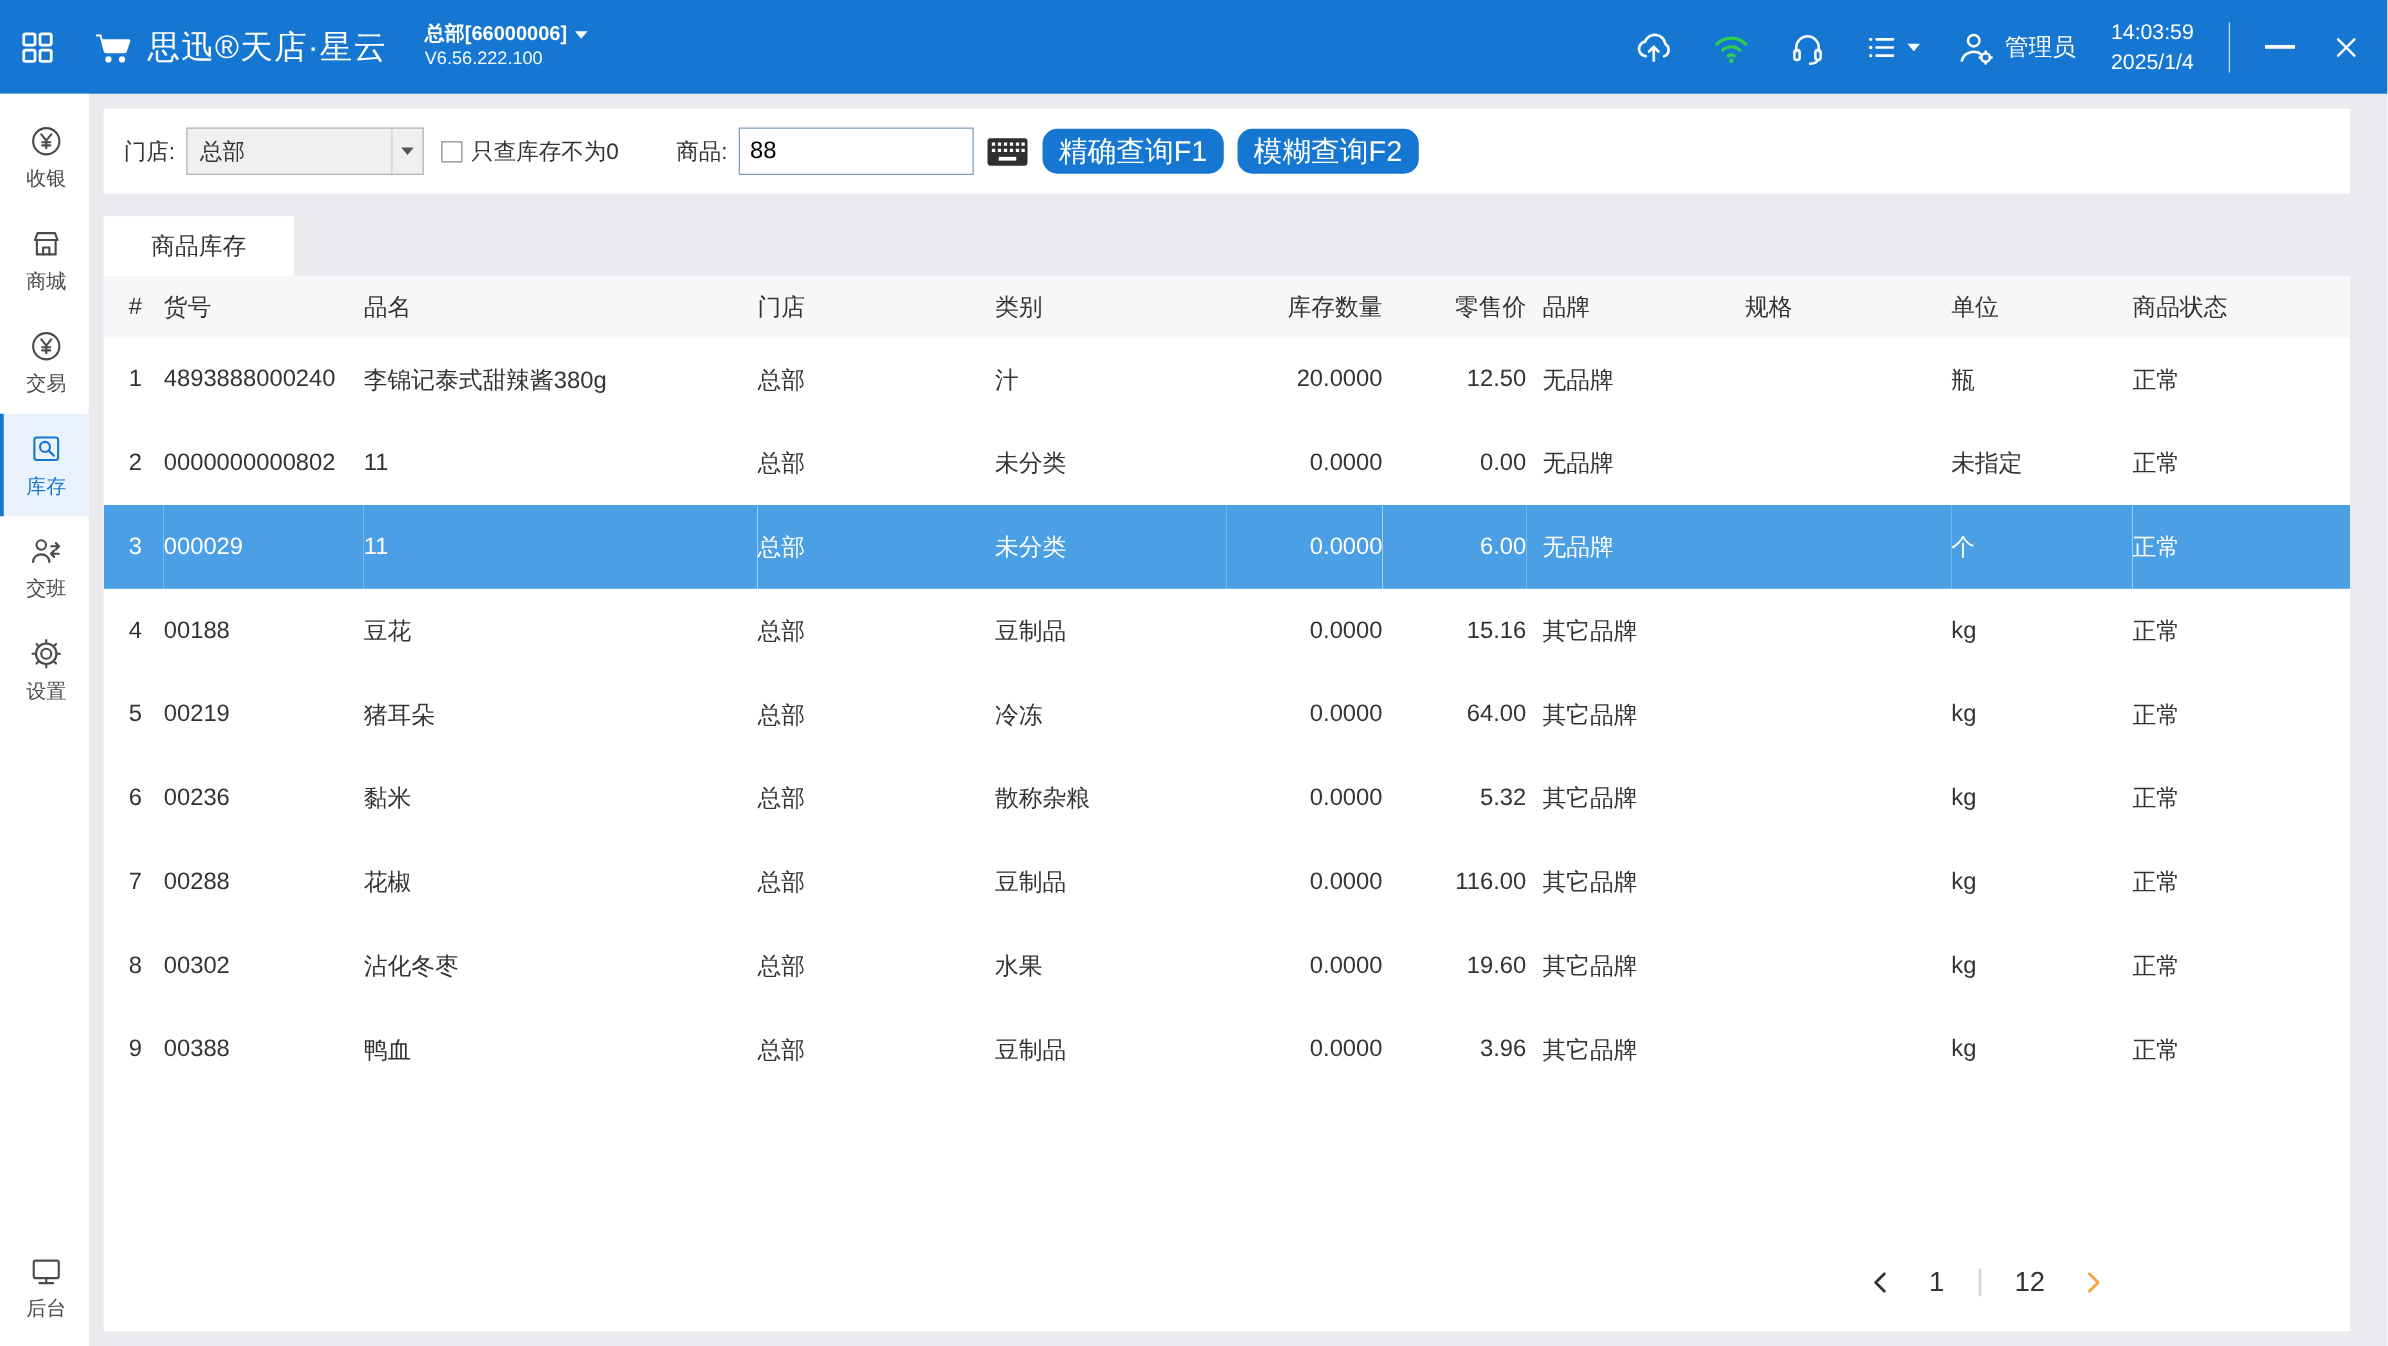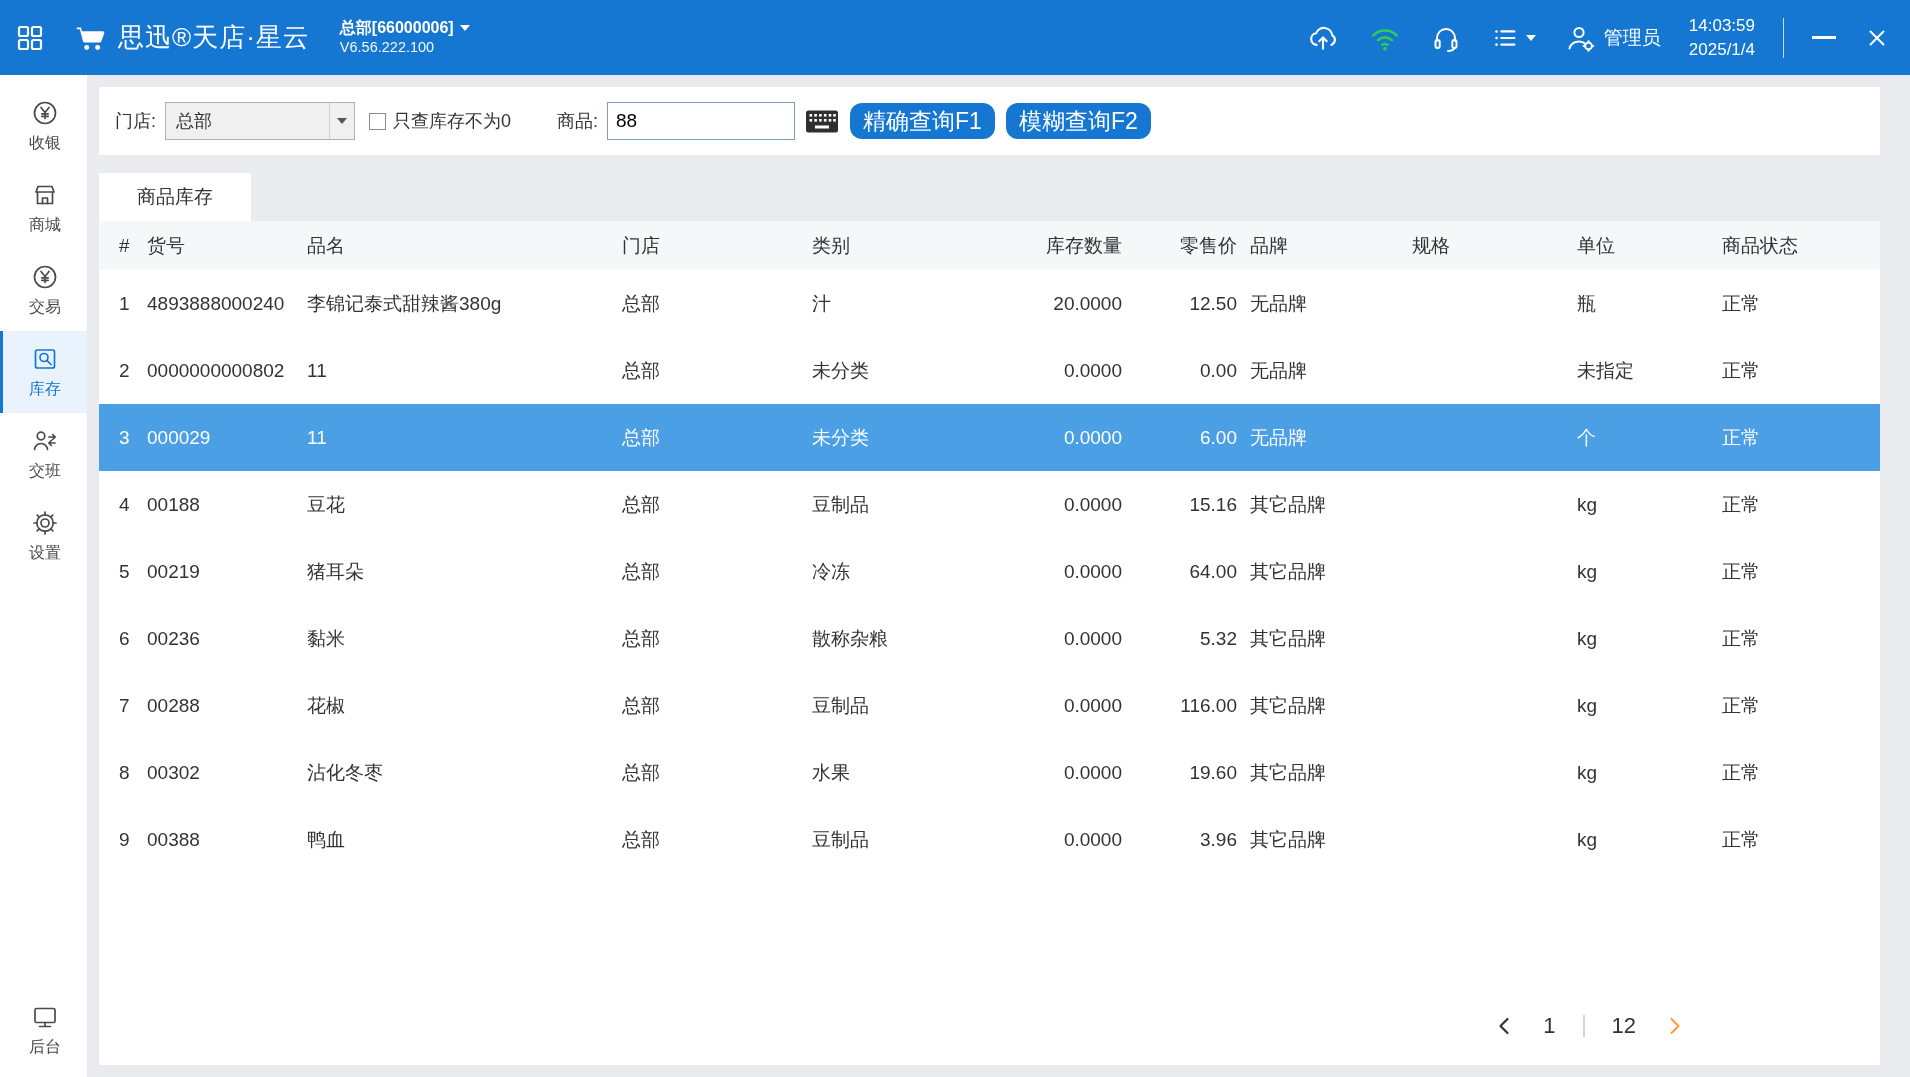--- a/index.html
+++ b/index.html
@@ -27,21 +27,21 @@
   .tb-right{display:flex;align-items:center;gap:28px;}
   .menu-group{gap:6px;}
   .menu-caret{width:0;height:0;border-left:5px solid transparent;border-right:5px solid transparent;border-top:6px solid #fff;}
   .admin{display:flex;align-items:center;gap:8px;font-size:19px;cursor:pointer;}
   .clock{text-align:right;font-size:17px;line-height:1.4;}
   .vdiv{width:1px;height:40px;background:rgba(255,255,255,.75);}
   .minbar{display:block;width:24px;height:2.5px;background:#fff;}
 
   
   .layout{display:flex;height:1002px;}
-  .sidebar{width:87px;background:#fff;display:flex;flex-direction:column;padding-top:10px;}
+  .sidebar{width:71px;background:#fff;display:flex;flex-direction:column;padding-top:10px;}
   .side-item{height:82px;display:flex;flex-direction:column;align-items:center;justify-content:center;gap:6px;color:#4a4a4a;font-size:16px;cursor:pointer;border-left:3px solid transparent;}
   .side-item.active{color:var(--accent);background:#eaf3fd;border-left-color:var(--accent);}
   .side-icon{display:inline-flex;}
   .side-bottom{margin-top:auto;margin-bottom:6px;}
 
   .main{flex:1;display:flex;flex-direction:column;padding:12px 30px 12px 12px;overflow:hidden;}
 
   
   .filter-panel{background:#fff;height:68px;flex:0 0 auto;display:flex;align-items:center;padding:0 16px;font-size:18px;}
   .f-label{margin-right:9px;white-space:nowrap;}

